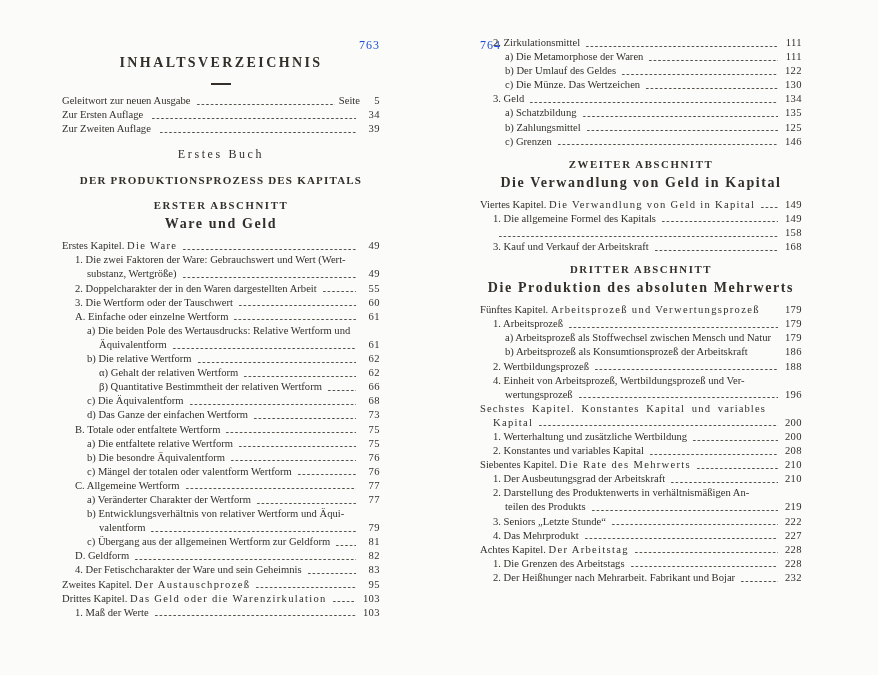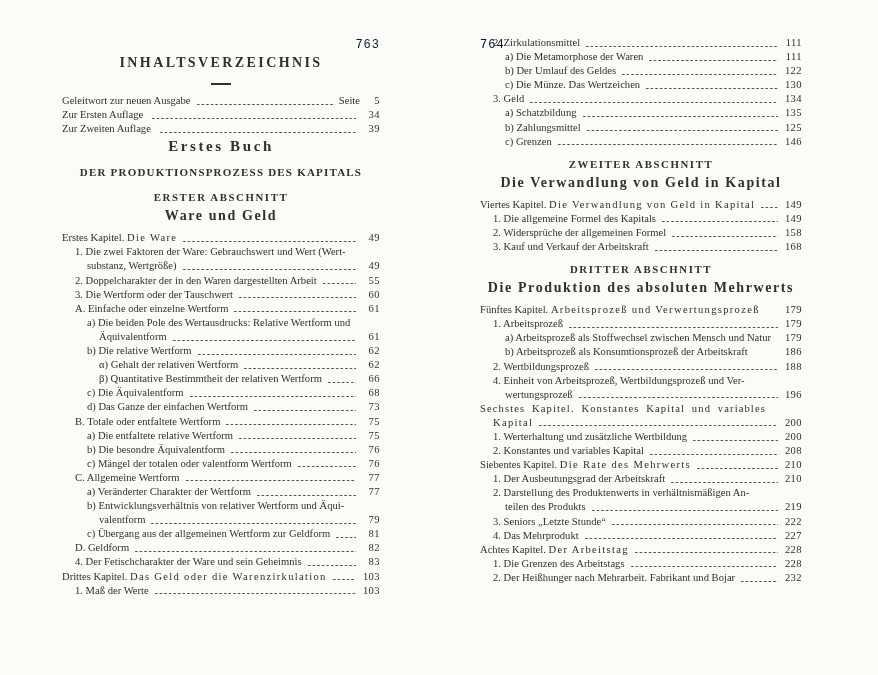--- a/index.html
+++ b/index.html
@@ -7,21 +7,21 @@
     width:878px;height:675px;overflow:hidden;
     background:#fbfbf9;
     font-family:"Liberation Serif","DejaVu Serif",serif;
     color:#33302b;
     -webkit-font-smoothing:antialiased;
   }
   .stage{position:relative;width:878px;height:675px;}
   .page{position:absolute;top:36px;}
   .lp{left:62px;width:318px;}
   .rp{left:480px;width:322px;}
-  .folio{position:absolute;top:2px;font-size:12px;letter-spacing:1px;color:#0f172a;font-family:Liberation Mono, monospace;}
+  .folio{position:absolute;top:2px;font-size:12px;letter-spacing:1px;color:#1d4ed8;}
   .lp .folio{right:0;}
   .rp .folio{left:0;}
   .main-title{
     margin:18px 0 0;text-align:center;
     font-size:14px;font-weight:bold;letter-spacing:2.4px;line-height:18px;
   }
   .dash{width:20px;height:2px;background:#33302b;margin:11px 0 0 149px;}
   .blocks{position:relative;}
   .lp .blocks{margin-top:9px;}
   .rp .blocks{}
@@ -40,22 +40,22 @@
   .leader{
     flex:1;min-width:6px;height:3px;align-self:flex-end;
     margin:0 4px 2.5px 5px;
     background-image:radial-gradient(circle,#4a453e 0.9px,rgba(0,0,0,0) 1px);
     background-size:4.6px 3px;background-repeat:repeat-x;background-position:left bottom;
   }
   .gap{flex:1;min-width:3px;}
   .sfx{white-space:pre;}
   .pg{min-width:20px;text-align:right;white-space:pre;letter-spacing:0.4px;}
   .book{
-    margin-top:4px;text-align:center;
-    font-size:15px;font-weight:bold;letter-spacing:2.6px;line-height:13px;
+    margin-top:12px;text-align:center;
+    font-size:12px;font-weight:normal;letter-spacing:2.6px;line-height:13px;
   }
   .part{
     margin-top:12px;text-align:center;
     font-size:11px;font-weight:bold;letter-spacing:1.2px;line-height:14px;
   }
   .kicker{
     margin-top:12px;text-align:center;
     font-size:10.8px;font-weight:bold;letter-spacing:1.6px;line-height:13px;
   }
   .rp .kicker{margin-top:9px;}
@@ -97,40 +97,41 @@
         <div class="row i2"><span class="lbl">a) Die entfaltete relative Wertform</span><span class="leader"></span><span class="pg">75</span></div>
         <div class="row i2"><span class="lbl">b) Die besondre Äquivalentform</span><span class="leader"></span><span class="pg">76</span></div>
         <div class="row i2"><span class="lbl">c) Mängel der totalen oder valentform Wertform</span><span class="leader"></span><span class="pg">76</span></div>
         <div class="row i1"><span class="lbl">C. Allgemeine Wertform</span><span class="leader"></span><span class="pg">77</span></div>
         <div class="row i2"><span class="lbl">a) Veränderter Charakter der Wertform</span><span class="leader"></span><span class="pg">77</span></div>
         <div class="row i2"><span class="lbl">b) Entwicklungsverhältnis von relativer Wertform und Äqui-</span><span class="gap"></span><span class="pg"></span></div>
         <div class="row i3"><span class="lbl">valentform</span><span class="leader"></span><span class="pg">79</span></div>
         <div class="row i2"><span class="lbl">c) Übergang aus der allgemeinen Wertform zur Geldform</span><span class="leader"></span><span class="pg">81</span></div>
         <div class="row i1"><span class="lbl">D. Geldform</span><span class="leader"></span><span class="pg">82</span></div>
         <div class="row i1"><span class="lbl">4. Der Fetischcharakter der Ware und sein Geheimnis</span><span class="leader"></span><span class="pg">83</span></div>
+        <div class="row i0"><span class="lbl">Zweites Kapitel. </span><span class="lbl sp">Der Austauschprozeß</span><span class="leader"></span><span class="pg">95</span></div>
         <div class="row i0"><span class="lbl">Drittes Kapitel. </span><span class="lbl sp">Das Geld oder die Warenzirkulation</span><span class="leader"></span><span class="pg">103</span></div>
         <div class="row i1"><span class="lbl">1. Maß der Werte</span><span class="leader"></span><span class="pg">103</span></div>
       </div>
   </section>
   <section class="page rp">
     <div class="folio">764</div>
     <div class="blocks" id="right-blocks">
         <div class="row i1"><span class="lbl">2. Zirkulationsmittel</span><span class="leader"></span><span class="pg">111</span></div>
         <div class="row i2"><span class="lbl">a) Die Metamorphose der Waren</span><span class="leader"></span><span class="pg">111</span></div>
         <div class="row i2"><span class="lbl">b) Der Umlauf des Geldes</span><span class="leader"></span><span class="pg">122</span></div>
         <div class="row i2"><span class="lbl">c) Die Münze. Das Wertzeichen</span><span class="leader"></span><span class="pg">130</span></div>
         <div class="row i1"><span class="lbl">3. Geld</span><span class="leader"></span><span class="pg">134</span></div>
         <div class="row i2"><span class="lbl">a) Schatzbildung</span><span class="leader"></span><span class="pg">135</span></div>
         <div class="row i2"><span class="lbl">b) Zahlungsmittel</span><span class="leader"></span><span class="pg">125</span></div>
         <div class="row i2"><span class="lbl">c) Grenzen</span><span class="leader"></span><span class="pg">146</span></div>
         <div class="kicker">ZWEITER ABSCHNITT</div>
         <div class="title1">Die Verwandlung von Geld in Kapital</div>
         <div class="row i0"><span class="lbl">Viertes Kapitel. </span><span class="lbl sp">Die Verwandlung von Geld in Kapital</span><span class="leader"></span><span class="pg">149</span></div>
         <div class="row i1"><span class="lbl">1. Die allgemeine Formel des Kapitals</span><span class="leader"></span><span class="pg">149</span></div>
-        <div class="row i1"><span class="lbl">2. Widersprüche der allgemeinen Formel</span><span class="leader"></span><span class="pg">158</span></div>
+        <div class="row i1"><span class="leader"></span><span class="pg">158</span></div>
         <div class="row i1"><span class="lbl">3. Kauf und Verkauf der Arbeitskraft</span><span class="leader"></span><span class="pg">168</span></div>
         <div class="kicker">DRITTER ABSCHNITT</div>
         <div class="title1">Die Produktion des absoluten Mehrwerts</div>
         <div class="row i0"><span class="lbl">Fünftes Kapitel. </span><span class="lbl sp">Arbeitsprozeß und Verwertungsprozeß</span><span class="gap"></span><span class="pg">179</span></div>
         <div class="row i1"><span class="lbl">1. Arbeitsprozeß</span><span class="leader"></span><span class="pg">179</span></div>
         <div class="row i2"><span class="lbl">a) Arbeitsprozeß als Stoffwechsel zwischen Mensch und Natur</span><span class="gap"></span><span class="pg">179</span></div>
         <div class="row i2"><span class="lbl">b) Arbeitsprozeß als Konsumtionsprozeß der Arbeitskraft</span><span class="gap"></span><span class="pg">186</span></div>
         <div class="row i1"><span class="lbl">2. Wertbildungsprozeß</span><span class="leader"></span><span class="pg">188</span></div>
         <div class="row i1"><span class="lbl">4. Einheit von Arbeitsprozeß, Wertbildungsprozeß und Ver-</span><span class="gap"></span><span class="pg"></span></div>
         <div class="row i2"><span class="lbl">wertungsprozeß</span><span class="leader"></span><span class="pg">196</span></div>

